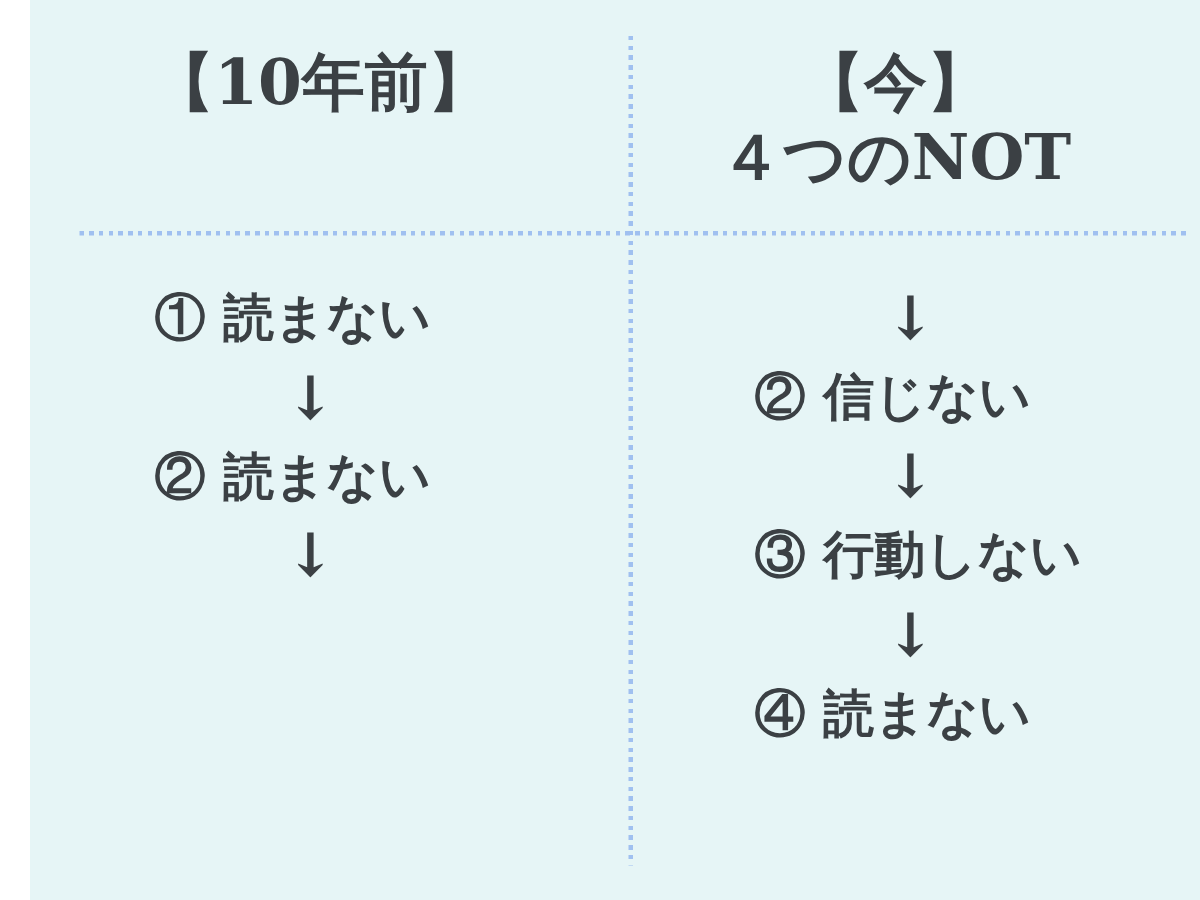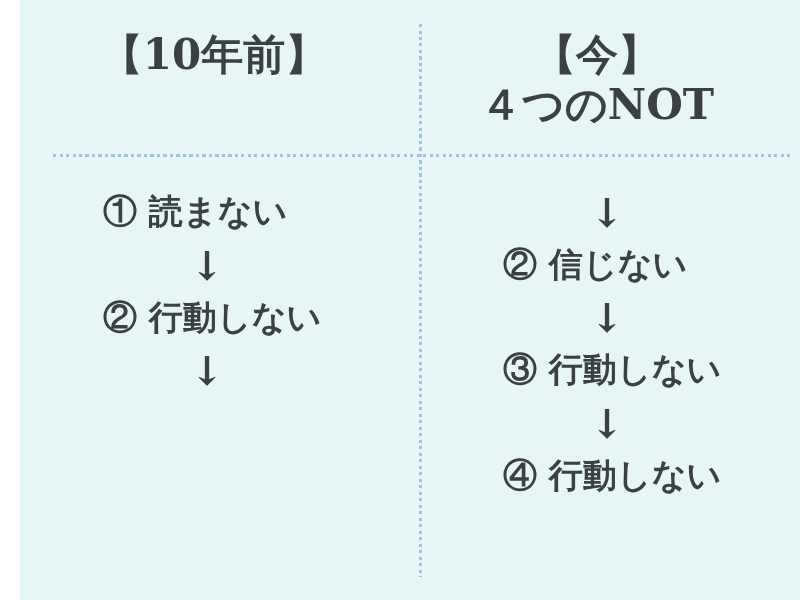--- a/index.html
+++ b/index.html
@@ -89,33 +89,33 @@
   <div class="v-divider"></div>
   <div class="h-divider"></div>
 
   <section class="col col-left">
     <header class="header">
       <div>【10年前】</div>
     </header>
     <div class="list">
         <div class="step">① 読まない</div>
         <div class="arrow">↓</div>
-        <div class="step">② 行動しない</div>
+        <div class="step">② 読まない</div>
         <div class="arrow">↓</div>
       </div>
   </section>
 
   <section class="col col-right">
     <header class="header">
       <div>【今】</div>
       <div>４つのNOT</div>
     </header>
     <div class="list">
         <div class="arrow">↓</div>
         <div class="step">② 信じない</div>
         <div class="arrow">↓</div>
         <div class="step">③ 行動しない</div>
         <div class="arrow">↓</div>
-        <div class="step">④ 行動しない</div>
+        <div class="step">④ 読まない</div>
       </div>
   </section>
 
 </div>
 
 </body></html>

